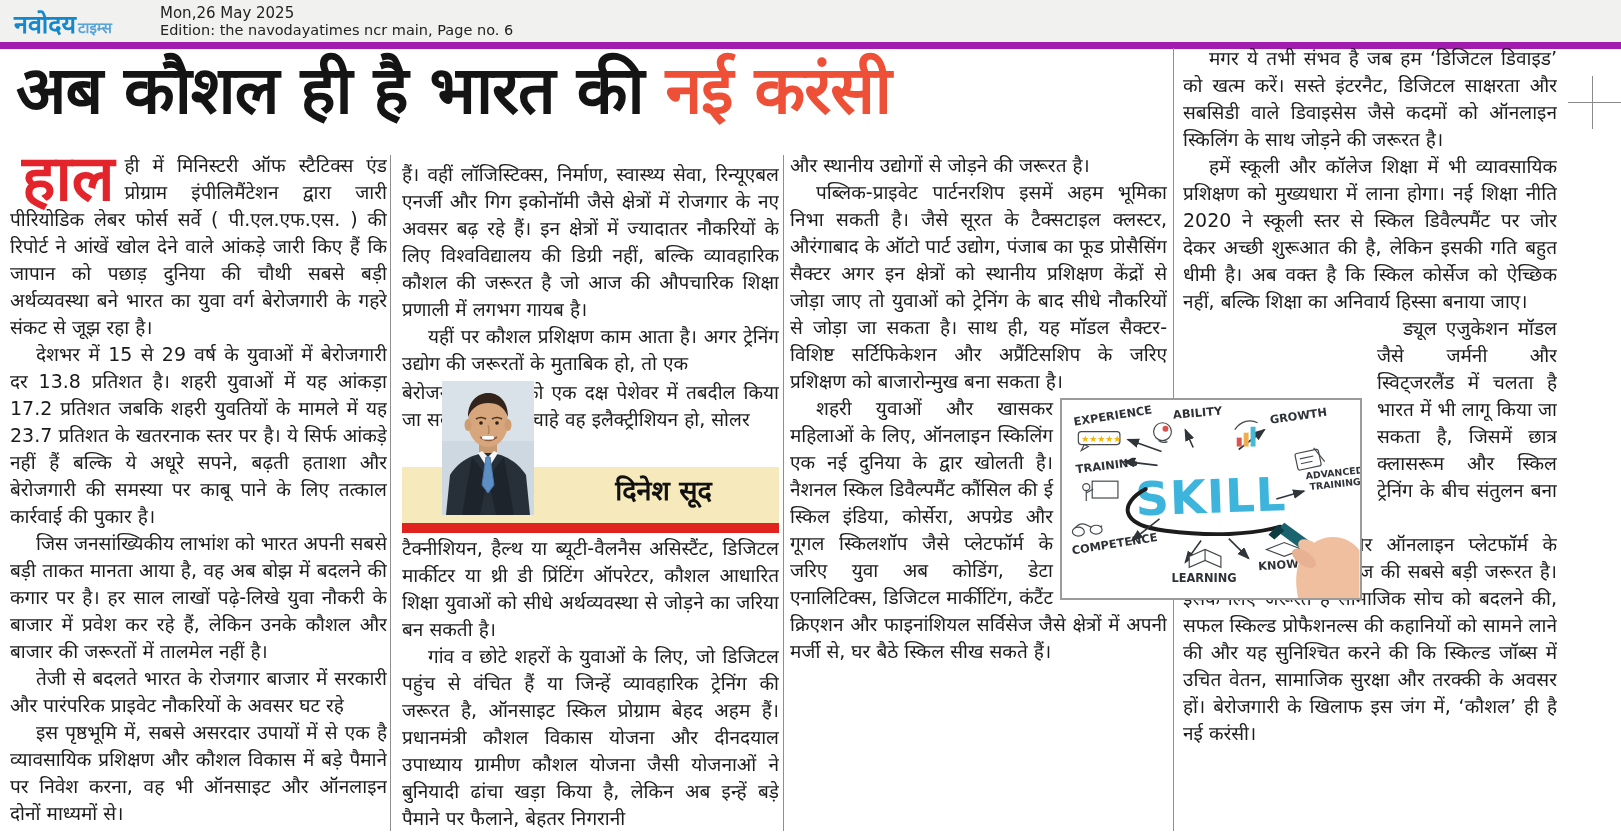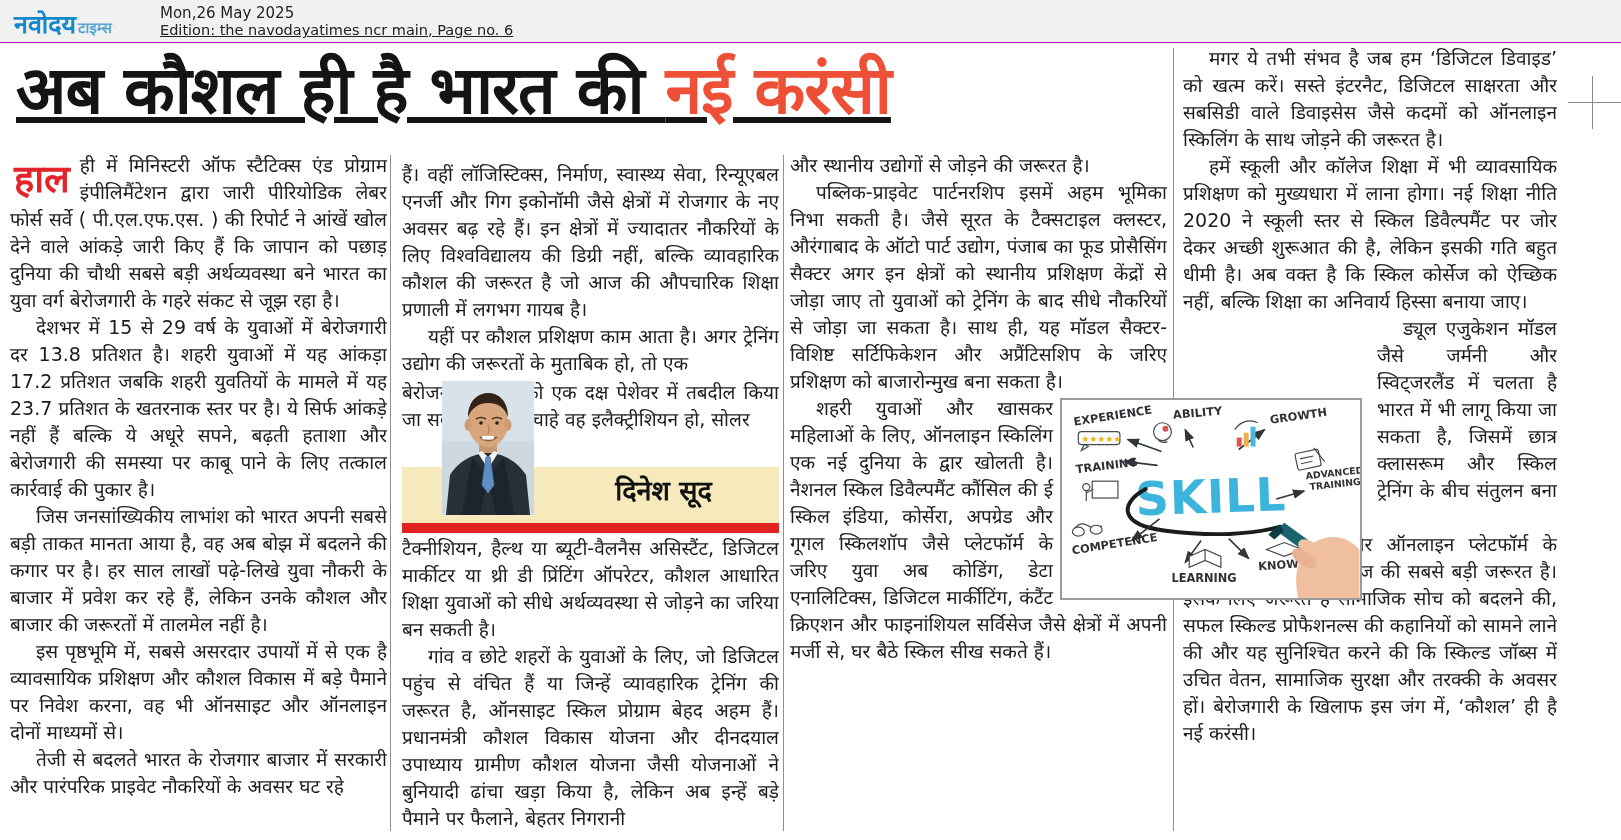--- a/index.html
+++ b/index.html
@@ -1,49 +1,49 @@
 <!DOCTYPE html>
 <html><head>
 <meta charset="utf-8">
 <style>
   html,body{margin:0;padding:0;background:#fff;}
   .page{position:relative;width:1621px;height:840px;background:#ffffff;overflow:hidden;
         font-family:"DejaVu Sans","Liberation Sans",sans-serif;color:#161616;}
 
   
   .masthead{position:absolute;left:0;top:0;width:1621px;height:42px;background:#f1f1f0;
-            border-bottom:1px solid #a21caf;}
+            border-bottom:7px solid #a21caf;}
   .logo{position:absolute;left:14px;top:6px;white-space:nowrap;}
   .logo-main{font-size:25px;font-weight:bold;color:#1488cc;letter-spacing:0px;}
   .logo-sub{font-size:15px;font-weight:bold;color:#5aa5d6;margin-left:2px;}
   .mast-date{position:absolute;left:160px;top:4px;font-size:15px;color:#222;}
-  .mast-edition{position:absolute;left:160px;top:22px;font-size:14.5px;color:#222;text-decoration:underline;}
+  .mast-edition{position:absolute;left:160px;top:22px;font-size:14.5px;color:#222;}
 
   
   .headline{position:absolute;left:16px;top:46px;width:1150px;font-size:66px;font-weight:bold;
-            line-height:1.35;color:#141414;white-space:nowrap;letter-spacing:-1px;text-decoration:underline;}
+            line-height:1.35;color:#141414;white-space:nowrap;letter-spacing:-1px;}
   .headline .red{color:#ee4f37;}
 
   
   .col{position:absolute;text-align:justify;font-size:19px;line-height:27px;color:#1b1b1b;}
   .col p{margin:0;}
   .col p.indent{text-indent:26px;}
   .col1{left:10px;  top:152px;width:377px;height:682px;overflow:hidden;}
   .col2{left:402px; top:152px;width:377px;height:682px;overflow:hidden;margin-top:9px;}
   .col3{left:790px; top:152px;width:377px;height:682px;overflow:hidden;}
   .col4{left:1183px;top:45px; width:374px;height:789px;overflow:hidden;}
 
   .vline{position:absolute;width:1px;background:#8f8f8f;}
   .v1{left:390px;top:155px;height:676px;}
   .v2{left:783px;top:155px;height:676px;}
   .v3{left:1173px;top:48px;height:783px;}
 
   
-  .dropcap{float:left;font-size:38px;line-height:46px;font-weight:bold;color:#e3242b;
-           margin:4px 10px 0 4px;}
+  .dropcap{float:left;font-size:63px;line-height:46px;font-weight:bold;color:#e3242b;
+           margin:4px 10px 0 12px;}
 
   
   .byline-area{position:relative;height:156px;margin-top:2px;}
   .author-photo{position:absolute;left:40px;top:2px;width:92px;height:134px;z-index:3;}
   .byline-wrap-text{margin-left:146px;text-align:justify;}
   .byline-box{position:absolute;left:0;top:88px;width:100%;height:60px;background:#f6e9bb;z-index:1;}
   .byline-name{position:absolute;left:146px;right:0;top:10px;text-align:center;
                font-size:27px;font-weight:bold;color:#111;}
   .byline-redbar{position:absolute;left:0;top:144px;width:100%;height:10px;background:#e0231e;z-index:2;}
 
@@ -79,22 +79,22 @@
     </div>
 
   <div class="vline v1"></div>
   <div class="vline v2"></div>
   <div class="vline v3"></div>
 
   <div class="col col1">
     <p><span class="dropcap">हाल</span><span>ही में मिनिस्टरी ऑफ स्टैटिक्स एंड प्रोग्राम इंपीलिमैंटेशन द्वारा जारी पीरियोडिक लेबर फोर्स सर्वे ( पी.एल.एफ.एस. ) की रिपोर्ट ने आंखें खोल देने वाले आंकड़े जारी किए हैं कि जापान को पछाड़ दुनिया की चौथी सबसे बड़ी अर्थव्यवस्था बने भारत का युवा वर्ग बेरोजगारी के गहरे संकट से जूझ रहा है।</span></p>
     <p class="indent">देशभर में 15 से 29 वर्ष के युवाओं में बेरोजगारी दर 13.8 प्रतिशत है। शहरी युवाओं में यह आंकड़ा 17.2 प्रतिशत जबकि शहरी युवतियों के मामले में यह 23.7 प्रतिशत के खतरनाक स्तर पर है। ये सिर्फ आंकड़े नहीं हैं बल्कि ये अधूरे सपने, बढ़ती हताशा और बेरोजगारी की समस्या पर काबू पाने के लिए तत्काल कार्रवाई की पुकार है।</p>
     <p class="indent">जिस जनसांख्यिकीय लाभांश को भारत अपनी सबसे बड़ी ताकत मानता आया है, वह अब बोझ में बदलने की कगार पर है। हर साल लाखों पढ़े-लिखे युवा नौकरी के बाजार में प्रवेश कर रहे हैं, लेकिन उनके कौशल और बाजार की जरूरतों में तालमेल नहीं है।</p>
+    <p class="indent">तेजी से बदलते भारत के रोजगार बाजार में सरकारी और पारंपरिक प्राइवेट नौकरियों के अवसर घट रहे</p>
     <p class="indent">इस पृष्ठभूमि में, सबसे असरदार उपायों में से एक है व्यावसायिक प्रशिक्षण और कौशल विकास में बड़े पैमाने पर निवेश करना, वह भी ऑनसाइट और ऑनलाइन दोनों माध्यमों से।</p>
-    <p class="indent">तेजी से बदलते भारत के रोजगार बाजार में सरकारी और पारंपरिक प्राइवेट नौकरियों के अवसर घट रहे</p>
   </div>
 
   <div class="col col2">
     <p>हैं। वहीं लॉजिस्टिक्स, निर्माण, स्वास्थ्य सेवा, रिन्यूएबल एनर्जी और गिग इकोनॉमी जैसे क्षेत्रों में रोजगार के नए अवसर बढ़ रहे हैं। इन क्षेत्रों में ज्यादातर नौकरियों के लिए विश्वविद्यालय की डिग्री नहीं, बल्कि व्यावहारिक कौशल की जरूरत है जो आज की औपचारिक शिक्षा प्रणाली में लगभग गायब है।</p>
     <p class="indent">यहीं पर कौशल प्रशिक्षण काम आता है। अगर ट्रेनिंग उद्योग की जरूरतों के मुताबिक हो, तो एक</p>
 
     <div class="byline-area">
       <div class="author-photo">
         <svg width="92" height="134" viewBox="0 0 92 134" xmlns="http://www.w3.org/2000/svg">
           <rect x="0" y="0" width="92" height="134" fill="#cdd8e0"></rect>

